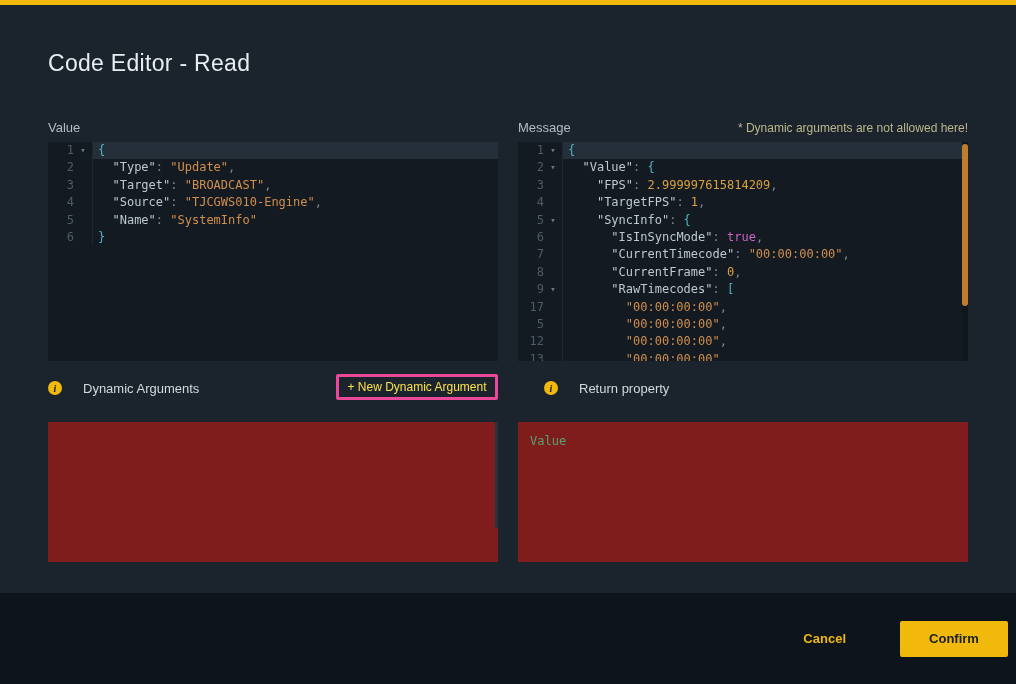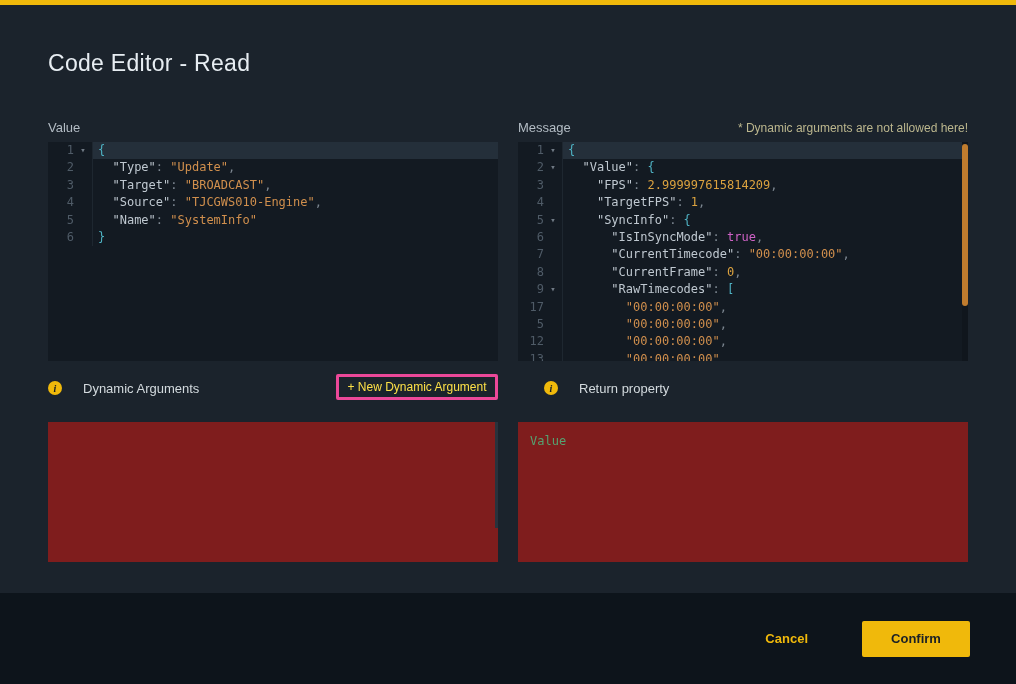--- a/index.html
+++ b/index.html
@@ -50,21 +50,21 @@
 
   .panel{position:absolute;top:422px;width:450px;height:140px;background:#7f1d1d;}
   .dyn-panel{left:48px}
   .ret-panel{left:518px}
   .panel-scroll{position:absolute;top:0;right:0;width:3px;height:106px;background:#29323c;}
   .ret-value{position:absolute;left:12px;top:12px;font-family:"DejaVu Sans Mono",monospace;font-size:12px;color:#55a271;}
 
   .footer{position:absolute;left:0;bottom:0;width:100%;height:91px;background:#0d141b;
     display:flex;align-items:center;justify-content:flex-end;padding-left:19px;}
   .cancel{color:#f0b90b;font-size:13px;font-weight:700;margin-right:54px;cursor:pointer;}
-  .confirm{width:108px;height:36px;margin-right:65px;background:#f0b90b;border:none;border-radius:2px;
+  .confirm{width:108px;height:36px;margin-right:27px;background:#f0b90b;border:none;border-radius:2px;
     color:#1a2026;font-size:13px;font-weight:700;font-family:"Liberation Sans",sans-serif;cursor:pointer;}
 </style>
 </head>
 <body>
 
 <div class="top-bar"></div>
 
 <h1 class="title">Code Editor - Read</h1>
 
 <div class="label topic-label">Value</div>

